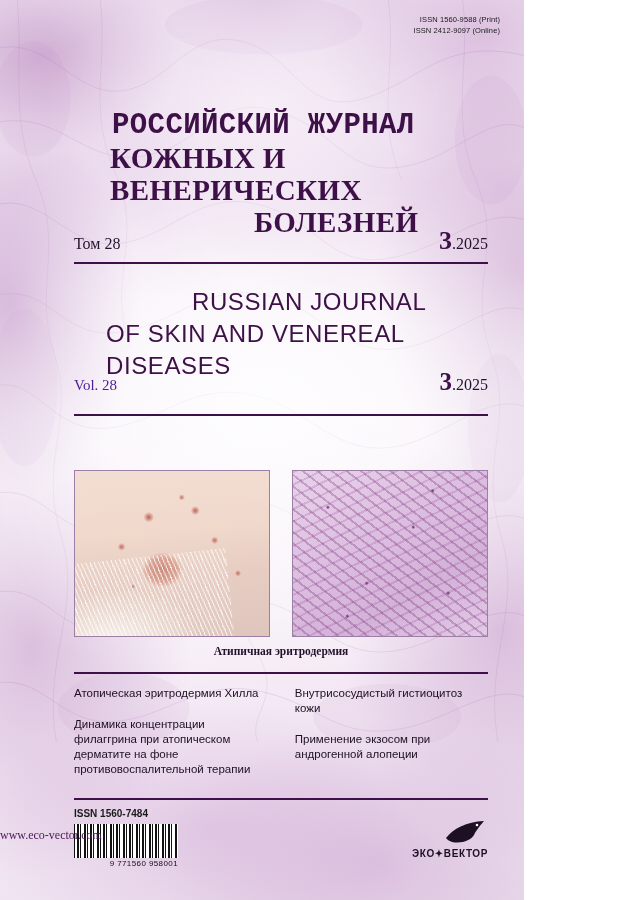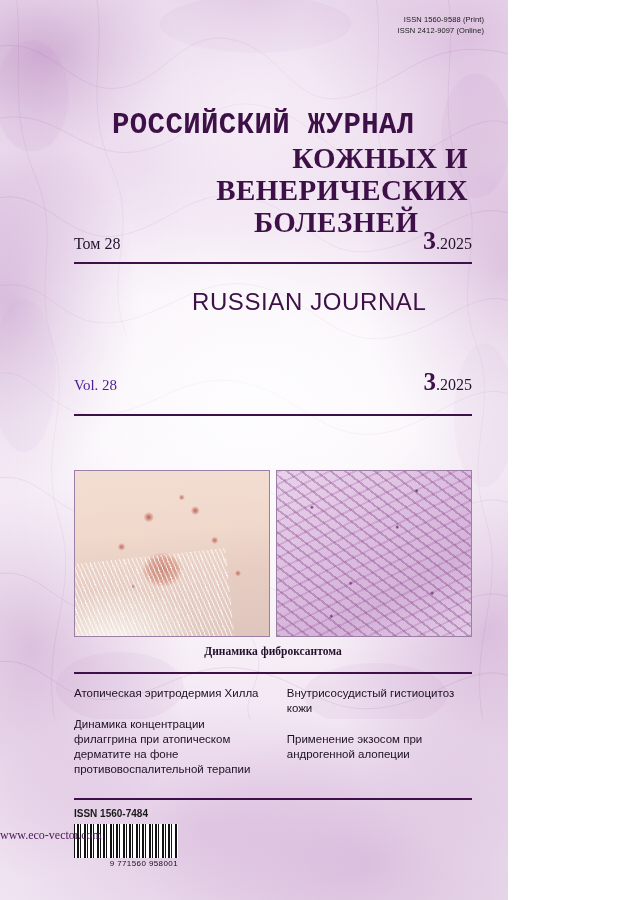--- a/index.html
+++ b/index.html
@@ -7,20 +7,21 @@
     padding: 0;
     background: #ffffff;
   }
   .cover {
     position: relative;
     width: 508px;
     height: 900px;
     overflow: hidden;
     font-family: "Liberation Serif", serif;
     background: #f4eaf5;
+    padding-left: 16px;
   }
 
   
   .bg {
     position: absolute;
     inset: 0;
     background:
       radial-gradient(ellipse 200px 140px at 8% 6%, rgba(170,110,175,0.45), rgba(170,110,175,0) 70%),
       radial-gradient(ellipse 240px 180px at 92% 4%, rgba(185,130,190,0.40), rgba(185,130,190,0) 70%),
       radial-gradient(ellipse 260px 200px at 50% 0%, rgba(205,165,210,0.35), rgba(205,165,210,0) 70%),
@@ -87,21 +88,21 @@
     left: 74px;
     right: 40px;
     font-family: "Liberation Serif", serif;
     font-weight: bold;
     font-size: 29px;
     line-height: 32px;
     color: #3e1048;
     letter-spacing: 0.4px;
   }
   .title-ru .l1 { display:block; padding-left: 38px; font-family: Liberation Mono, monospace;}
-  .title-ru .l2 { display:block; padding-left: 36px; text-align: right;}
+  .title-ru .l2 { display:block; padding-left: 36px;}
   .title-ru .l3 { display:block; padding-left: 180px;}
 
   
   .vol-row-ru {
     position: absolute;
     top: 226px;
     left: 74px;
     right: 36px;
     display: flex;
     align-items: baseline;
@@ -386,37 +387,38 @@
       <div class="vol-ru">Том 28</div>
       <div class="issue-ru">
         <span class="big">3</span><span>.2025</span>
       </div>
     </div>
 
     <div class="rule rule-1"></div>
 
     <div class="title-en">
       <span class="e1">RUSSIAN JOURNAL</span>
+      <span class="e2">OF SKIN AND VENEREAL DISEASES</span>
     </div>
 
     <div class="vol-row-en">
       <div class="vol-en">Vol. 28</div>
       <div class="issue-en">
         <span class="big">3</span><span>.2025</span>
       </div>
     </div>
 
     <div class="rule rule-2"></div>
 
     <div class="figures">
       <div class="fig fig-clinical"></div>
       <div class="fig fig-histo"></div>
     </div>
 
-    <div class="fig-caption">Динамика фиброксантома</div>
+    <div class="fig-caption">Атипичная эритродермия</div>
 
     <div class="rule rule-3"></div>
 
     <div class="articles">
       <div class="col col-right">
         <div class="art">Атопическая эритродермия Хилла</div>
         <div class="art">Динамика концентрации филаггрина при атопическом дерматите на фоне противовоспалительной терапии</div>
       </div>
       <div class="col">
         <div class="art">Внутрисосудистый гистиоцитоз кожи</div>
@@ -428,15 +430,22 @@
 
     <div class="issn-bottom">ISSN 1560-7484</div>
 
     <div class="barcode">
       <div class="barcode-bars"></div>
       <div class="barcode-num">9 771560 958001</div>
     </div>
 
     <div class="site">www.eco-vector.com</div>
 
+    <div class="publisher">
+      <svg class="publisher-mark" viewBox="0 0 44 28">
+        <path d="M2,20 C10,10 22,4 40,3 C34,10 32,13 30,17 C27,22 18,26 8,24 C6,23 3,22 2,20 Z" fill="#1d1022"></path>
+        <circle cx="33" cy="7" r="1.3" fill="#ffffff"></circle>
+      </svg>
+      <span class="publisher-name">ЭКО✦ВЕКТОР</span>
+    </div>
 
   </div>
 </div>
 
 </body></html>

